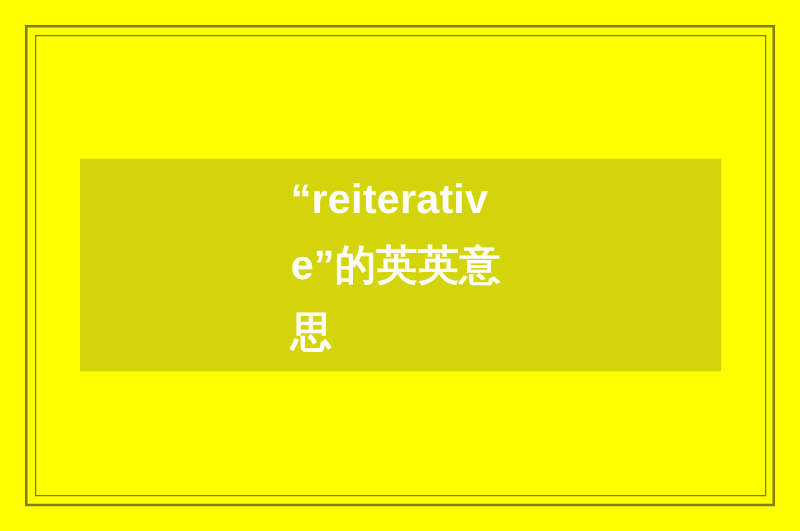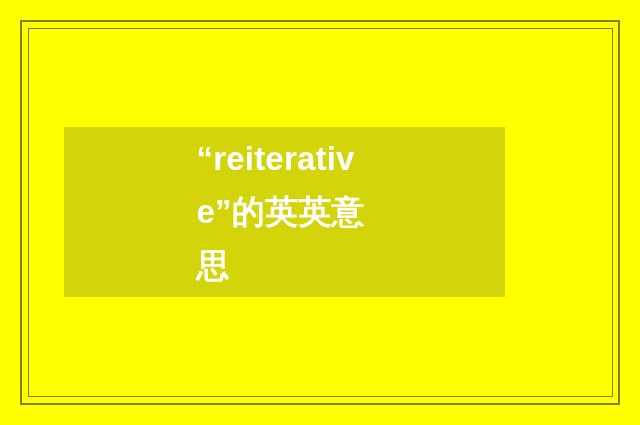--- a/index.html
+++ b/index.html
@@ -44,21 +44,21 @@
     box-sizing: border-box;
     border: 1px solid #7e7d14;
     pointer-events: none;
   }
 
   
   #title-panel {
     position: absolute;
     left: 64px;
     top: 127px;
-    width: 441px;
+    width: 513px;
     height: 170px;
     background: #d4d40a;
     box-sizing: border-box;
     display: flex;
     align-items: center;
     justify-content: center;
   }
 
   #title-text {
     color: #ffffff;

